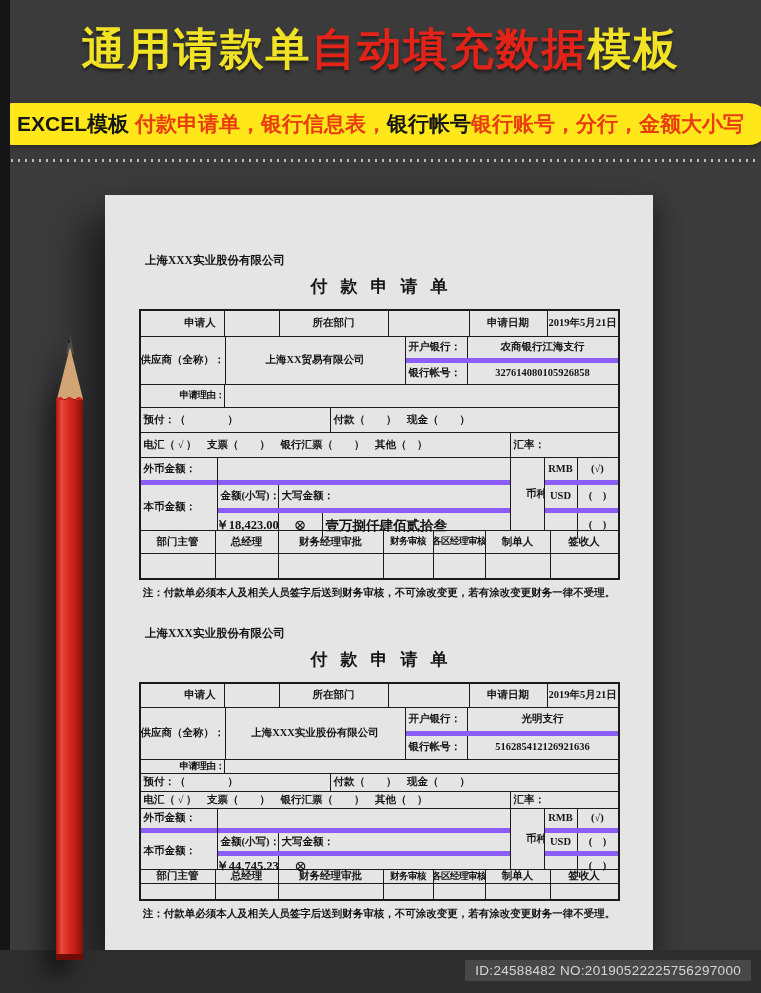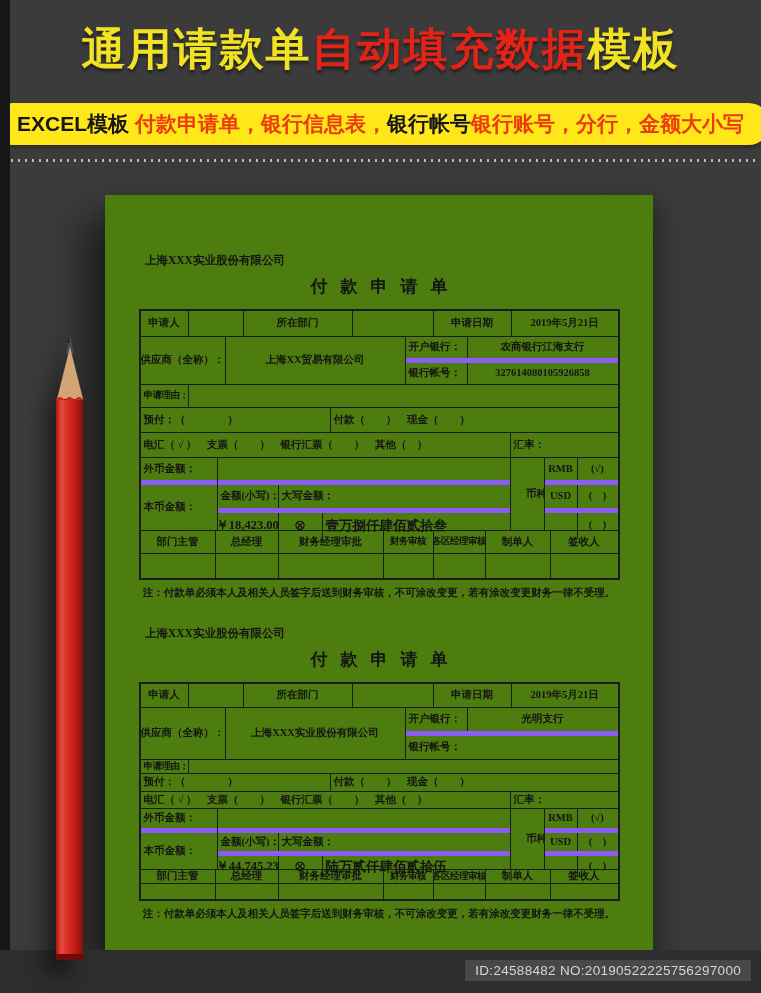--- a/index.html
+++ b/index.html
@@ -37,21 +37,21 @@
         border-bottom:52px solid #d3a474;}
   .scallop{position:absolute;top:59px;left:0;width:27px;height:9px;
         background:radial-gradient(circle 5px at 4px 9px,#d42420 0 4.6px,transparent 5px),
                    radial-gradient(circle 5px at 13.5px 9px,#d42420 0 4.6px,transparent 5px),
                    radial-gradient(circle 5px at 23px 9px,#d42420 0 4.6px,transparent 5px);}
   .pbody{position:absolute;top:66px;left:0;width:27px;bottom:0;
         background:linear-gradient(to right,#a8170f 0%,#e94b3a 20%,#d52a1f 48%,#c01b12 72%,#84100a 100%);}
   .pbody::after{content:"";position:absolute;left:0;bottom:0;width:100%;height:6px;background:#6e0d08;}
 
   
-  .paper{position:absolute;left:105px;top:195px;width:548px;height:755px;background:#4d7c0f;
+  .paper{position:absolute;left:105px;top:195px;width:548px;height:755px;background:#e5e5e5;
          z-index:3;box-sizing:border-box;padding-top:58px;
          box-shadow:-22px 24px 36px rgba(0,0,0,.5),8px 8px 18px rgba(0,0,0,.3);
          font-family:"Liberation Serif","DejaVu Serif",serif;font-weight:bold;color:#141414;}
 
   .company{margin-left:40px;font-size:11.5px;}
   .form-title{text-align:center;font-size:17px;letter-spacing:13px;text-indent:13px;margin-top:7px;}
 
   .tbl{width:477px;margin:11px auto 0;border:2px solid #1b1b1b;box-sizing:content-box;
        font-size:10.5px;line-height:1;
        --hA:25px;--hB:23px;--hC:22px;--hD:24px;--hE:24px;--hF:22px;--hG:23px;--hH:25px;--hI:22px;--hJ:24px;}
@@ -70,21 +70,21 @@
   .subrow{display:flex;flex:1;border-bottom:5px solid #8b5cf6;}
   .subcol .subrow:last-child{border-bottom:none;}
   .subrow .cell{height:auto;}
 
   .rA{height:var(--hA);} .rB{height:calc(var(--hB)*2 + 1px);} .rC{height:var(--hC);}
   .rD{height:var(--hD);} .rE{height:var(--hE);}
   .rCur{height:calc(var(--hF) + var(--hG) + var(--hH) + 2px);}
   .rI{height:var(--hI);} .rJ{height:var(--hJ);}
   .hF{height:var(--hF);flex:none;} .hG{height:var(--hG);flex:none;} .hH{height:var(--hH);flex:none;border-bottom:none;}
 
-  .w48{width:48px;flex:none;} .w55{width:55px;flex:none;} .w109{width:109px;flex:none;}
+  .w48{width:48px;flex:none;margin-left:36px;} .w55{width:55px;flex:none;} .w109{width:109px;flex:none;}
   .w81{width:81px;flex:none;} .w78{width:78px;flex:none;}
   .w85{width:85px;flex:none;} .w180{width:180px;flex:none;} .w62{width:62px;flex:none;}
   .w190{width:190px;flex:none;} .w370{width:370px;flex:none;}
   .w77{width:77px;flex:none;} .w293{width:293px;flex:none;} .w47{width:34px;flex:none;padding-left:20px;} .w33{width:33px;flex:none;} .w61{width:61px;flex:none;} .w44{width:44px;flex:none;}
   .w75{width:75px;flex:none;} .w63{width:63px;flex:none;} .w105{width:105px;flex:none;}
   .w50{width:50px;flex:none;} .w52{width:52px;flex:none;} .w65{width:65px;flex:none;}
 
   .amt{font-size:12.5px;}
   .cap{font-size:13.5px;}
   .oicon{font-size:15px;font-weight:normal;}
@@ -239,20 +239,21 @@
         <div class="row rB">
           <div class="cell c w85">供应商（全称）：</div>
           <div class="cell c w180">上海XXX实业股份有限公司</div>
           <div class="subcol fx">
             <div class="subrow">
               <div class="cell w62">开户银行：</div>
               <div class="cell c fx">光明支行</div>
             </div>
             <div class="subrow">
               <div class="cell w62">银行帐号：</div>
+              <div class="cell c fx">516285412126921636</div>
             </div>
           </div>
         </div>
         <div class="row rC">
           <div class="cell w48 tight">申请理由：</div>
           <div class="cell fx"></div>
         </div>
         <div class="row rD">
           <div class="cell w190">预付：（　　　　）</div>
           <div class="cell fx">付款（　　）　现金（　　）</div>
@@ -274,21 +275,20 @@
             <div class="subrow hF">
               <div class="cell fx" style="border-right:none"></div>
             </div>
             <div class="subrow hG">
               <div class="cell w61">金额(小写)：</div>
               <div class="cell fx" style="border-right:none">大写金额：</div>
             </div>
             <div class="subrow hH">
               <div class="cell c w61 amt">￥44,745.23</div>
               <div class="cell c w44 oicon">⊗</div>
-              <div class="cell fx cap" style="border-right:none">陆万贰仟肆佰贰拾伍</div>
             </div>
           </div>
           <div class="cell c w47">币种</div>
           <div class="subcol fx">
             <div class="subrow hF">
               <div class="cell c w33">RMB</div>
               <div class="cell c fx">(√)</div>
             </div>
             <div class="subrow hG">
               <div class="cell c w33">USD</div>

